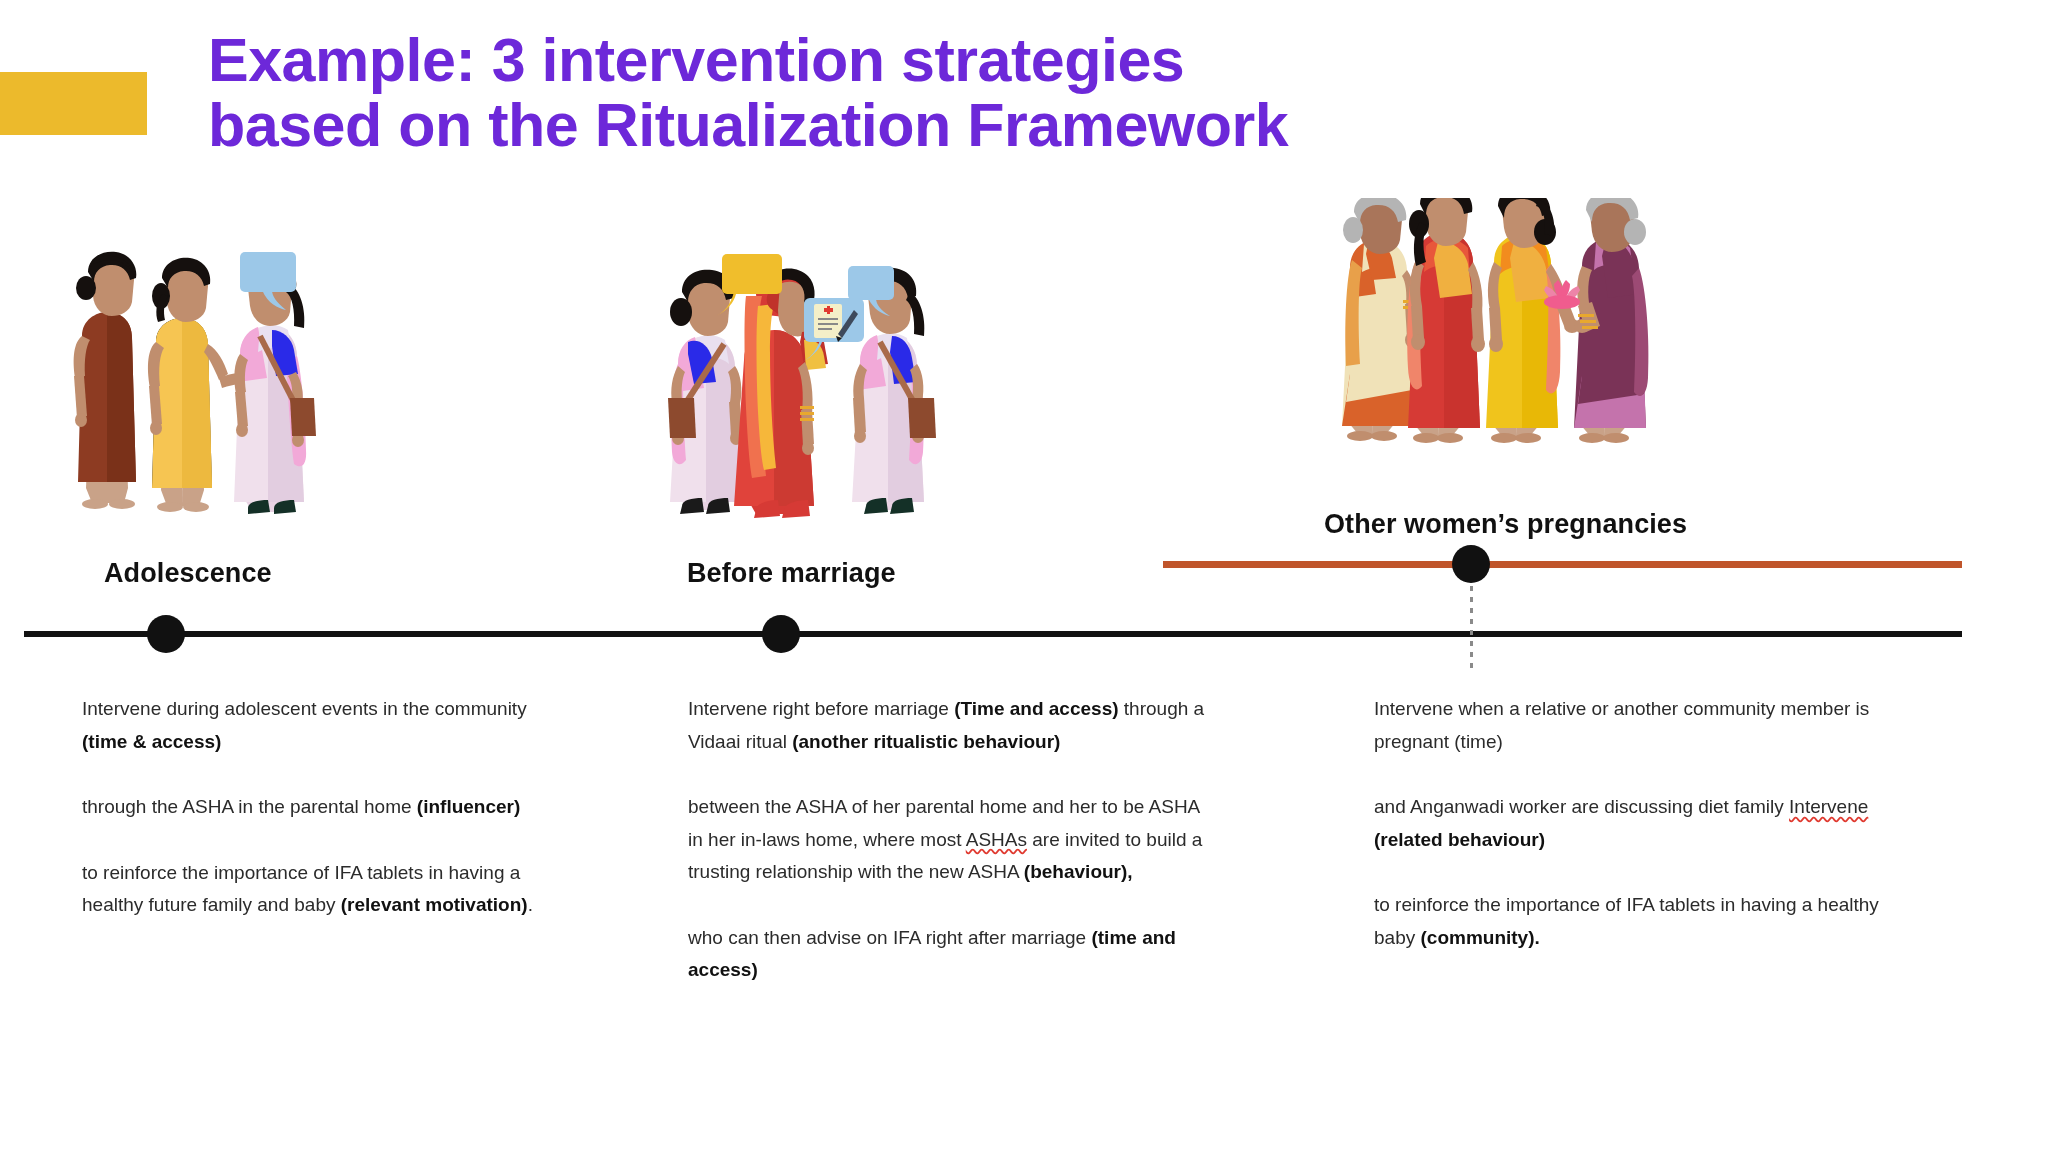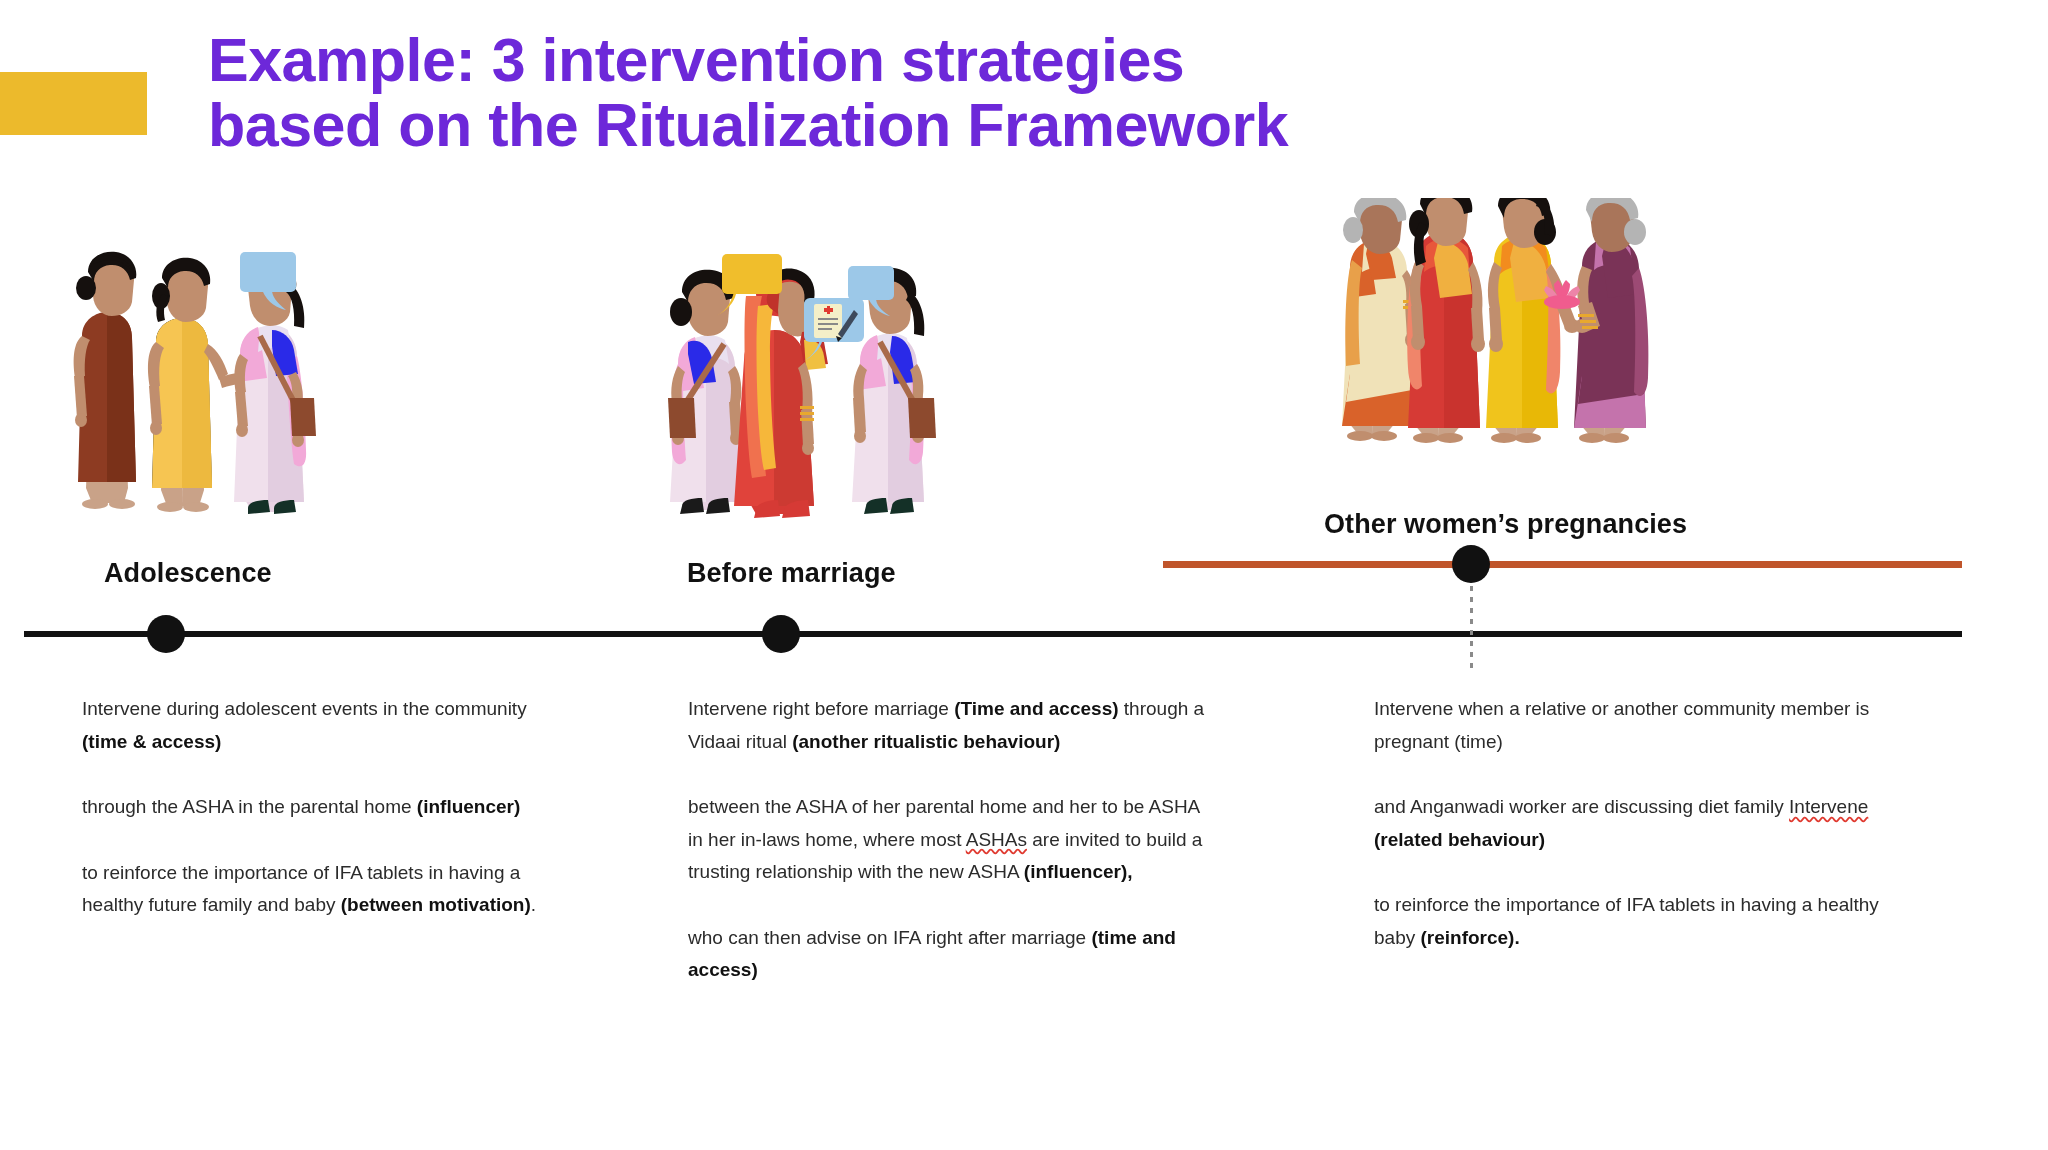--- a/index.html
+++ b/index.html
@@ -384,26 +384,26 @@
   <div class="node node-2"></div>
   <div class="node node-3"></div>
 
   <div class="stage-label label-1">Adolescence</div>
   <div class="stage-label label-2">Before marriage</div>
   <div class="stage-label label-3">Other women’s pregnancies</div>
 
   <div class="col col-1">
       <p><span>Intervene during adolescent events in the community </span><b>(time &amp; access)</b></p>
       <p><span>through the ASHA in the parental home </span><b>(influencer)</b></p>
-      <p><span>to reinforce the importance of IFA tablets in having a healthy future family and baby </span><b>(between motivation)</b><span>.</span></p>
+      <p><span>to reinforce the importance of IFA tablets in having a healthy future family and baby </span><b>(relevant motivation)</b><span>.</span></p>
     </div>
   <div class="col col-2">
       <p><span>Intervene right before marriage </span><b>(Time and access)</b><span> through a Vidaai ritual </span><b>(another ritualistic behaviour)</b></p>
-      <p><span>between the ASHA of her parental home and her to be ASHA in her in-laws home, where most </span><span class="sp">ASHAs</span><span> are invited to build a trusting relationship with the new ASHA </span><b>(influencer),</b></p>
+      <p><span>between the ASHA of her parental home and her to be ASHA in her in-laws home, where most </span><span class="sp">ASHAs</span><span> are invited to build a trusting relationship with the new ASHA </span><b>(behaviour),</b></p>
       <p><span>who can then advise on IFA right after marriage </span><b>(time and access)</b></p>
     </div>
   <div class="col col-3">
       <p><span>Intervene when a relative or another community member is pregnant (time)</span></p>
       <p><span>and Anganwadi worker are discussing diet family </span><span class="sp">Intervene</span><span> </span><b>(related behaviour)</b></p>
-      <p><span>to reinforce the importance of IFA tablets in having a healthy baby </span><b>(reinforce).</b></p>
+      <p><span>to reinforce the importance of IFA tablets in having a healthy baby </span><b>(community).</b></p>
     </div>
 
 </div>
 
 </body></html>

